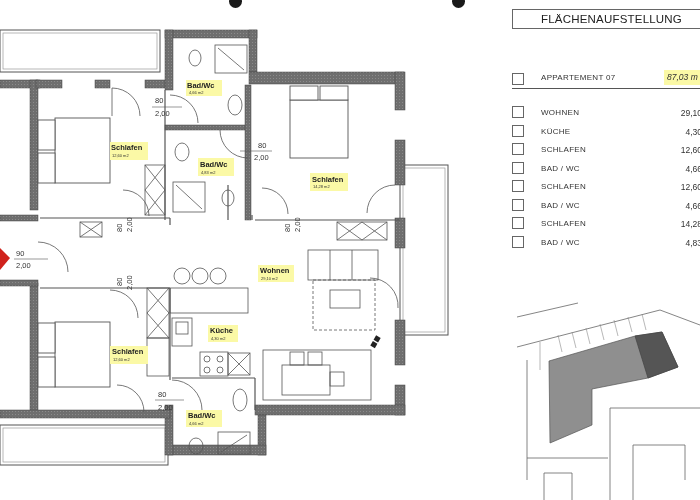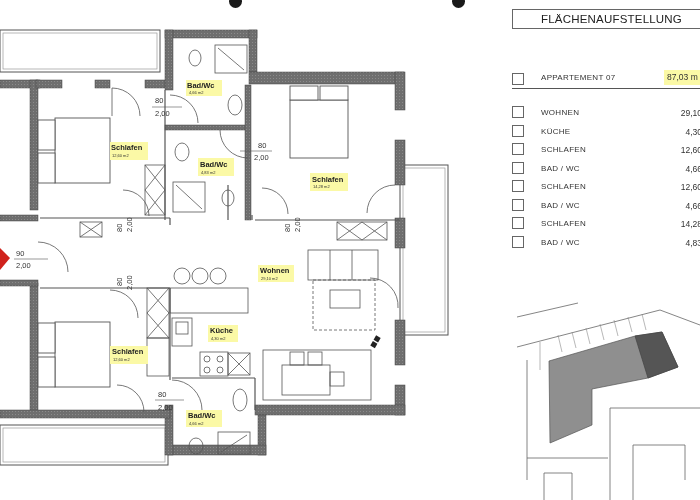--- a/index.html
+++ b/index.html
@@ -5,21 +5,21 @@
   html,body{margin:0;padding:0;background:#fff;}
   body{width:700px;height:500px;position:relative;overflow:hidden;font-family:"Liberation Sans",sans-serif;}
   .plan{position:absolute;left:0;top:0;width:500px;height:500px;}
   .punch{position:absolute;width:13px;height:13px;border-radius:50%;background:#1a1a1a;}
   .side{position:absolute;left:500px;top:0;width:200px;height:492px;}
   .title-box{position:absolute;left:12px;top:9px;width:200px;height:20px;border:1px solid #666;box-sizing:border-box;
      font-size:11.5px;color:#222;letter-spacing:0.2px;padding-left:28px;line-height:19px;}
   .apt-row{position:absolute;left:12px;top:70px;width:200px;height:18px;border-bottom:1px solid #555;}
   .cb{position:absolute;width:12px;height:12px;border:1px solid #666;box-sizing:border-box;background:#fff;}
   .apt-label{position:absolute;left:29px;top:3px;font-size:8px;color:#333;letter-spacing:0.3px;}
-  .apt-val{position:absolute;left:152px;top:0px;font-size:8.5px;color:#333;background:#fbf9a6;padding:1px 3px;height:13px;line-height:13px;}
+  .apt-val{position:absolute;left:152px;top:0px;font-size:8.5px;color:#333;background:#fbf9a6;padding:1px 3px;height:13px;line-height:13px;font-style:italic;}
   .rows{position:absolute;left:12px;top:106px;}
   .row{position:absolute;left:0;width:200px;height:18px;}
   .row .label{position:absolute;left:29px;top:2px;font-size:8px;color:#333;letter-spacing:0.3px;}
   .row .val{position:absolute;left:160px;width:30px;text-align:right;top:2px;font-size:8.5px;color:#333;}
   .site{position:absolute;left:0;top:280px;width:200px;height:220px;}
   .rlabel{font-family:"Liberation Sans",sans-serif;font-weight:bold;font-size:7.5px;fill:#222;}
   .rarea{font-family:"Liberation Sans",sans-serif;font-size:4px;fill:#333;}
   .dim{font-family:"Liberation Sans",sans-serif;font-size:7.5px;fill:#333;}
 </style>
 </head>

